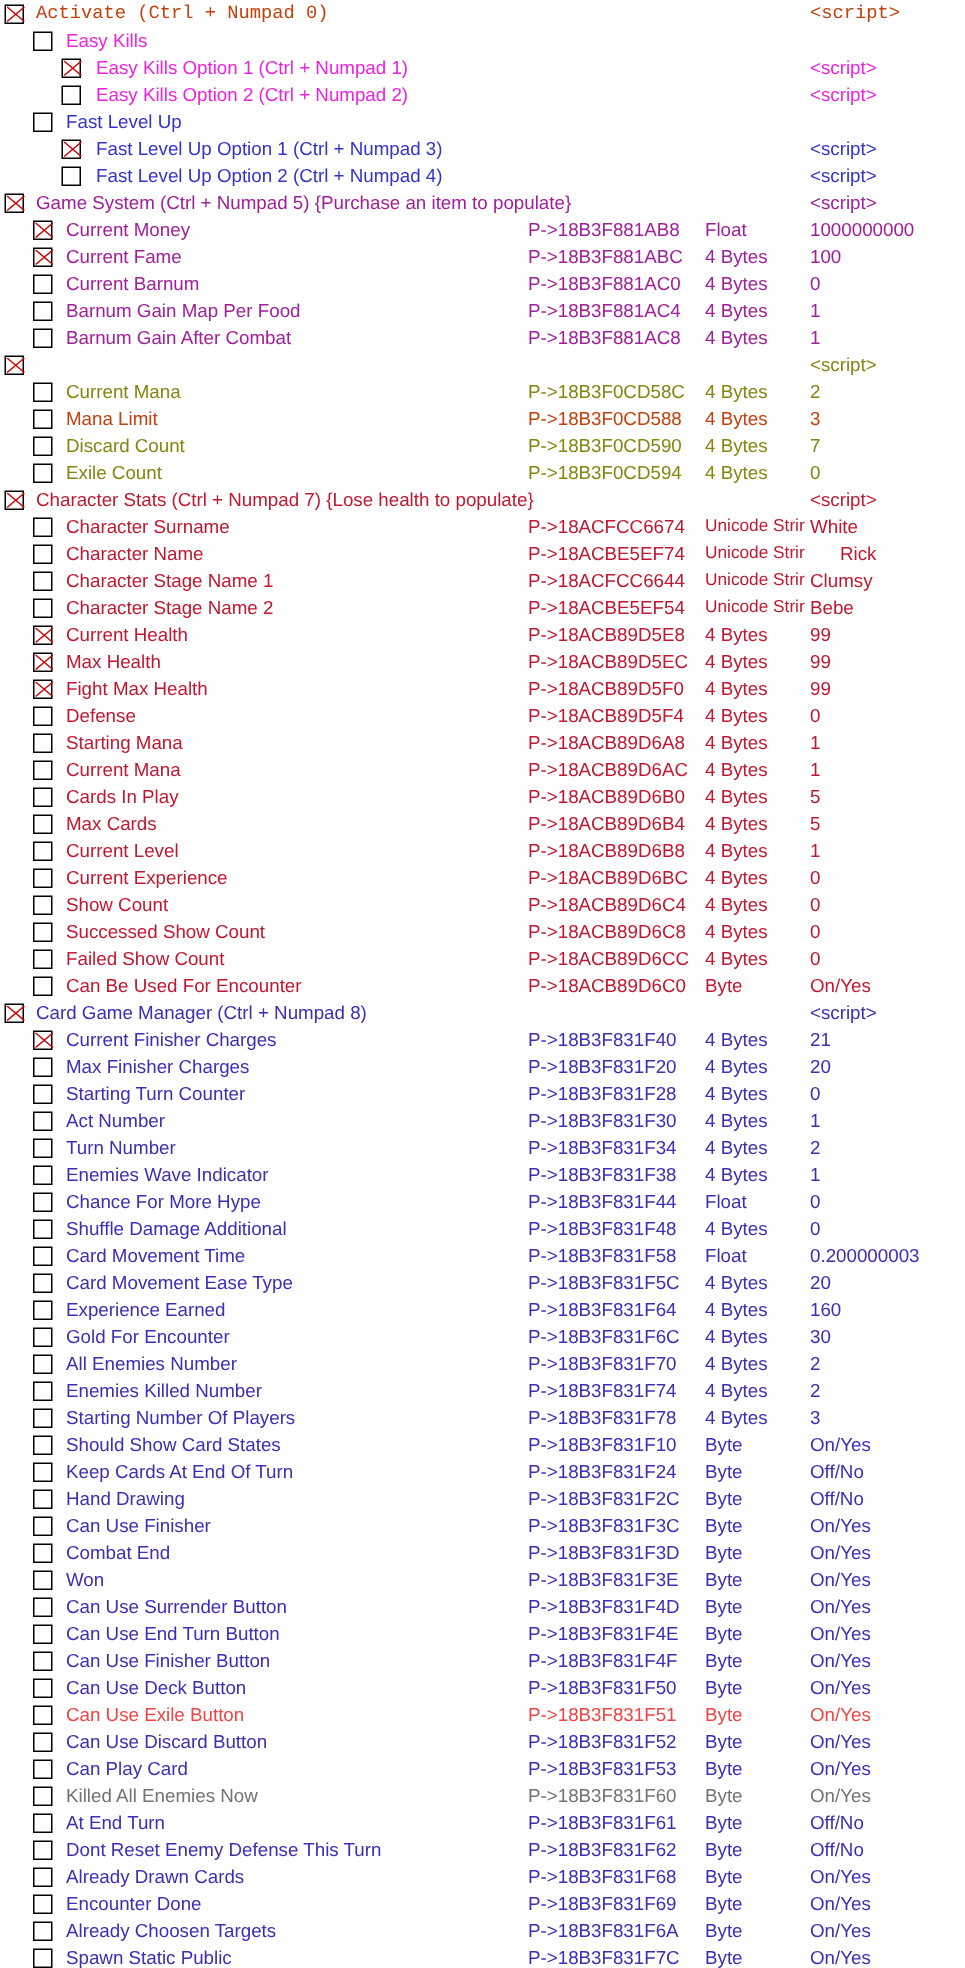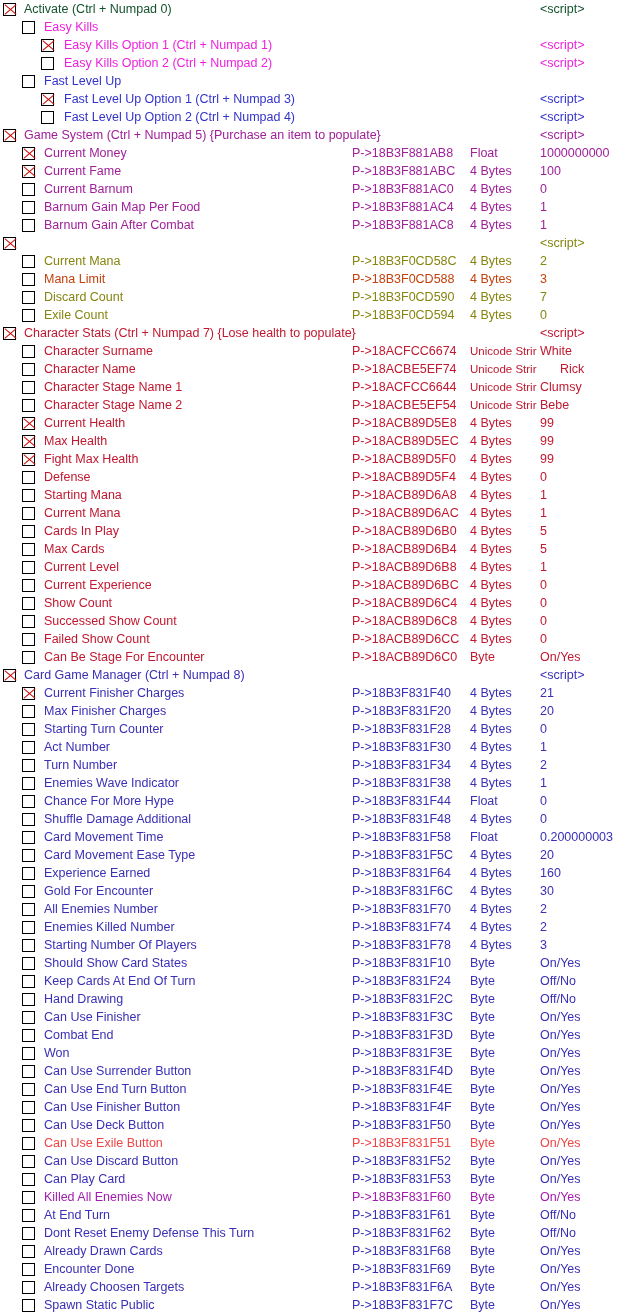--- a/index.html
+++ b/index.html
@@ -82,21 +82,21 @@
   .lvl0 > .desc { left: 24px; }
   .lvl1 > .cb { left: 22px; }
   .lvl1 > .desc { left: 44px; }
   .lvl2 > .cb { left: 41px; }
   .lvl2 > .desc { left: 64px; }
 </style>
 </head>
 <body>
 
 <div id="table">
-    <div class="row lvl0" style="color: #14532d;">
+    <div class="row lvl0" style="color: #c2410c; font-family: Liberation Mono, monospace;">
       <div class="cb checked"></div>
       <span class="desc">Activate (Ctrl + Numpad 0)</span>
       <span class="script">&lt;script&gt;</span>
     </div>
     <div class="row lvl1" style="color: rgb(238, 34, 221);">
       <div class="cb"></div>
       <span class="desc">Easy Kills</span>
     </div>
     <div class="row lvl2" style="color: rgb(238, 34, 221);">
       <div class="cb checked"></div>
@@ -313,21 +313,21 @@
     </div>
     <div class="row lvl1" style="color: rgb(192, 24, 48);">
       <div class="cb"></div>
       <span class="desc">Failed Show Count</span>
       <span class="addr">P-&gt;18ACB89D6CC</span>
       <span class="type">4 Bytes</span>
       <span class="val">0</span>
     </div>
     <div class="row lvl1" style="color: rgb(192, 24, 48);">
       <div class="cb"></div>
-      <span class="desc">Can Be Stage For Encounter</span>
+      <span class="desc">Can Be Used For Encounter</span>
       <span class="addr">P-&gt;18ACB89D6C0</span>
       <span class="type">Byte</span>
       <span class="val">On/Yes</span>
     </div>
     <div class="row lvl0" style="color: rgb(58, 47, 181);">
       <div class="cb checked"></div>
       <span class="desc">Card Game Manager (Ctrl + Numpad 8)</span>
       <span class="script">&lt;script&gt;</span>
     </div>
     <div class="row lvl1" style="color: rgb(58, 47, 181);">
@@ -519,21 +519,21 @@
       <span class="type">Byte</span>
       <span class="val">On/Yes</span>
     </div>
     <div class="row lvl1" style="color: rgb(58, 47, 181);">
       <div class="cb"></div>
       <span class="desc">Can Play Card</span>
       <span class="addr">P-&gt;18B3F831F53</span>
       <span class="type">Byte</span>
       <span class="val">On/Yes</span>
     </div>
-    <div class="row lvl1" style="color: #a21caf; text-align: center;">
+    <div class="row lvl1" style="color: #737373; text-align: center;">
       <div class="cb"></div>
       <span class="desc">Killed All Enemies Now</span>
       <span class="addr">P-&gt;18B3F831F60</span>
       <span class="type">Byte</span>
       <span class="val">On/Yes</span>
     </div>
     <div class="row lvl1" style="color: rgb(58, 47, 181);">
       <div class="cb"></div>
       <span class="desc">At End Turn</span>
       <span class="addr">P-&gt;18B3F831F61</span>

